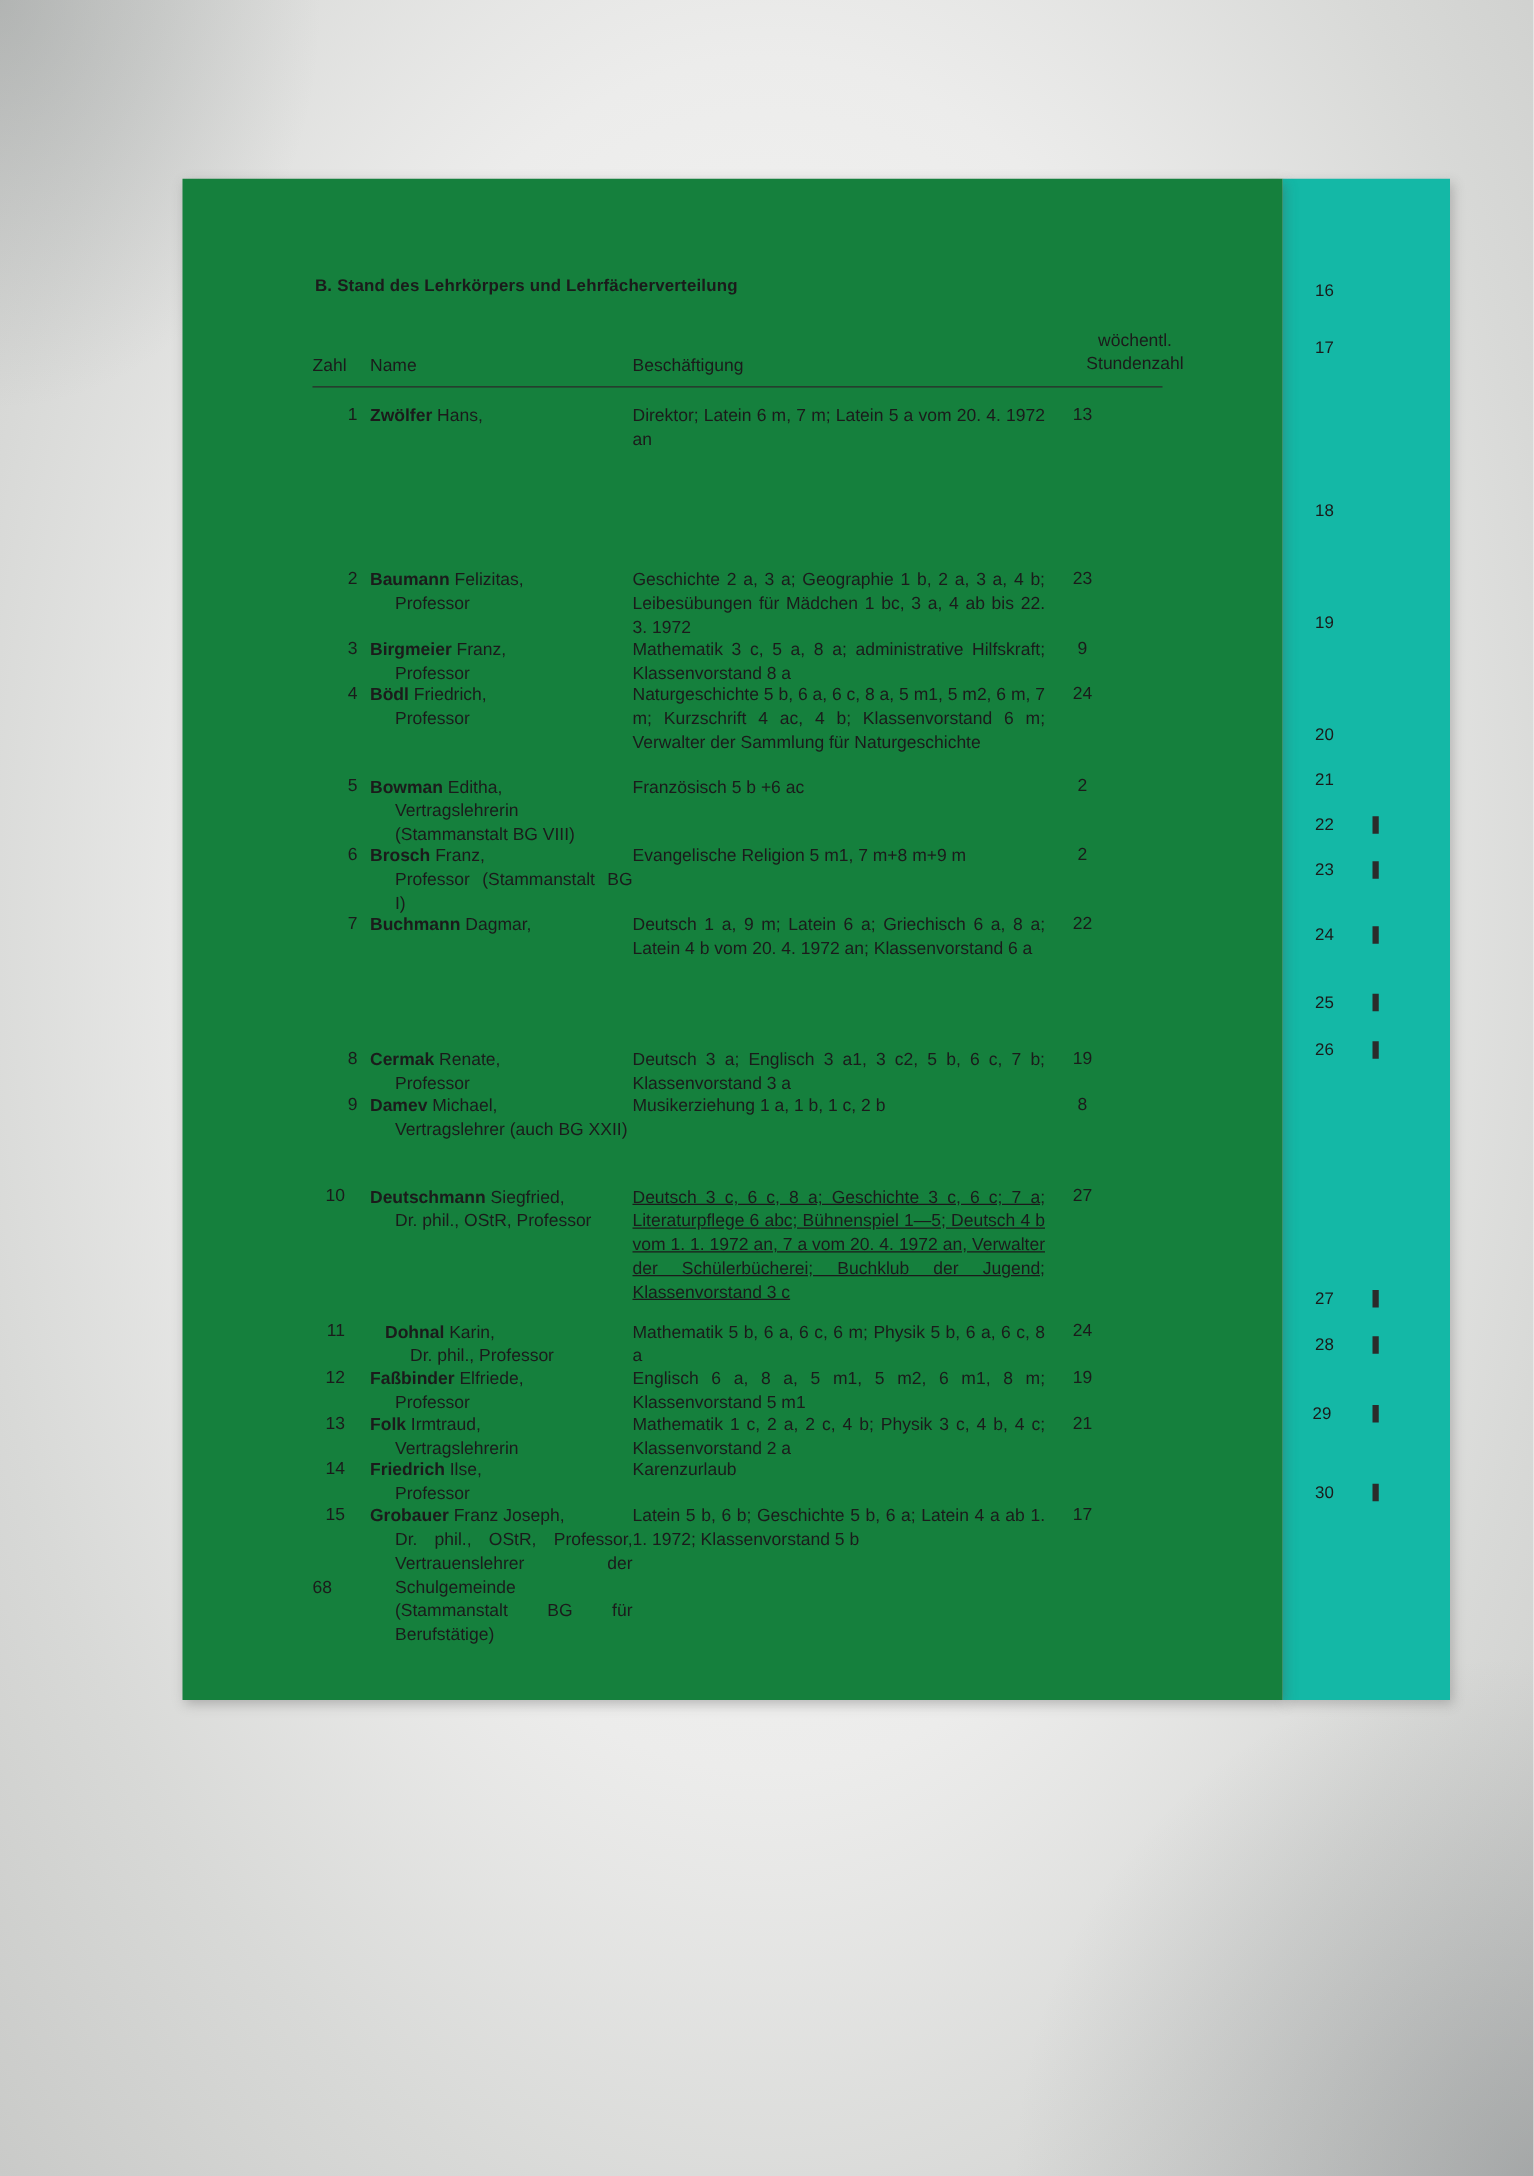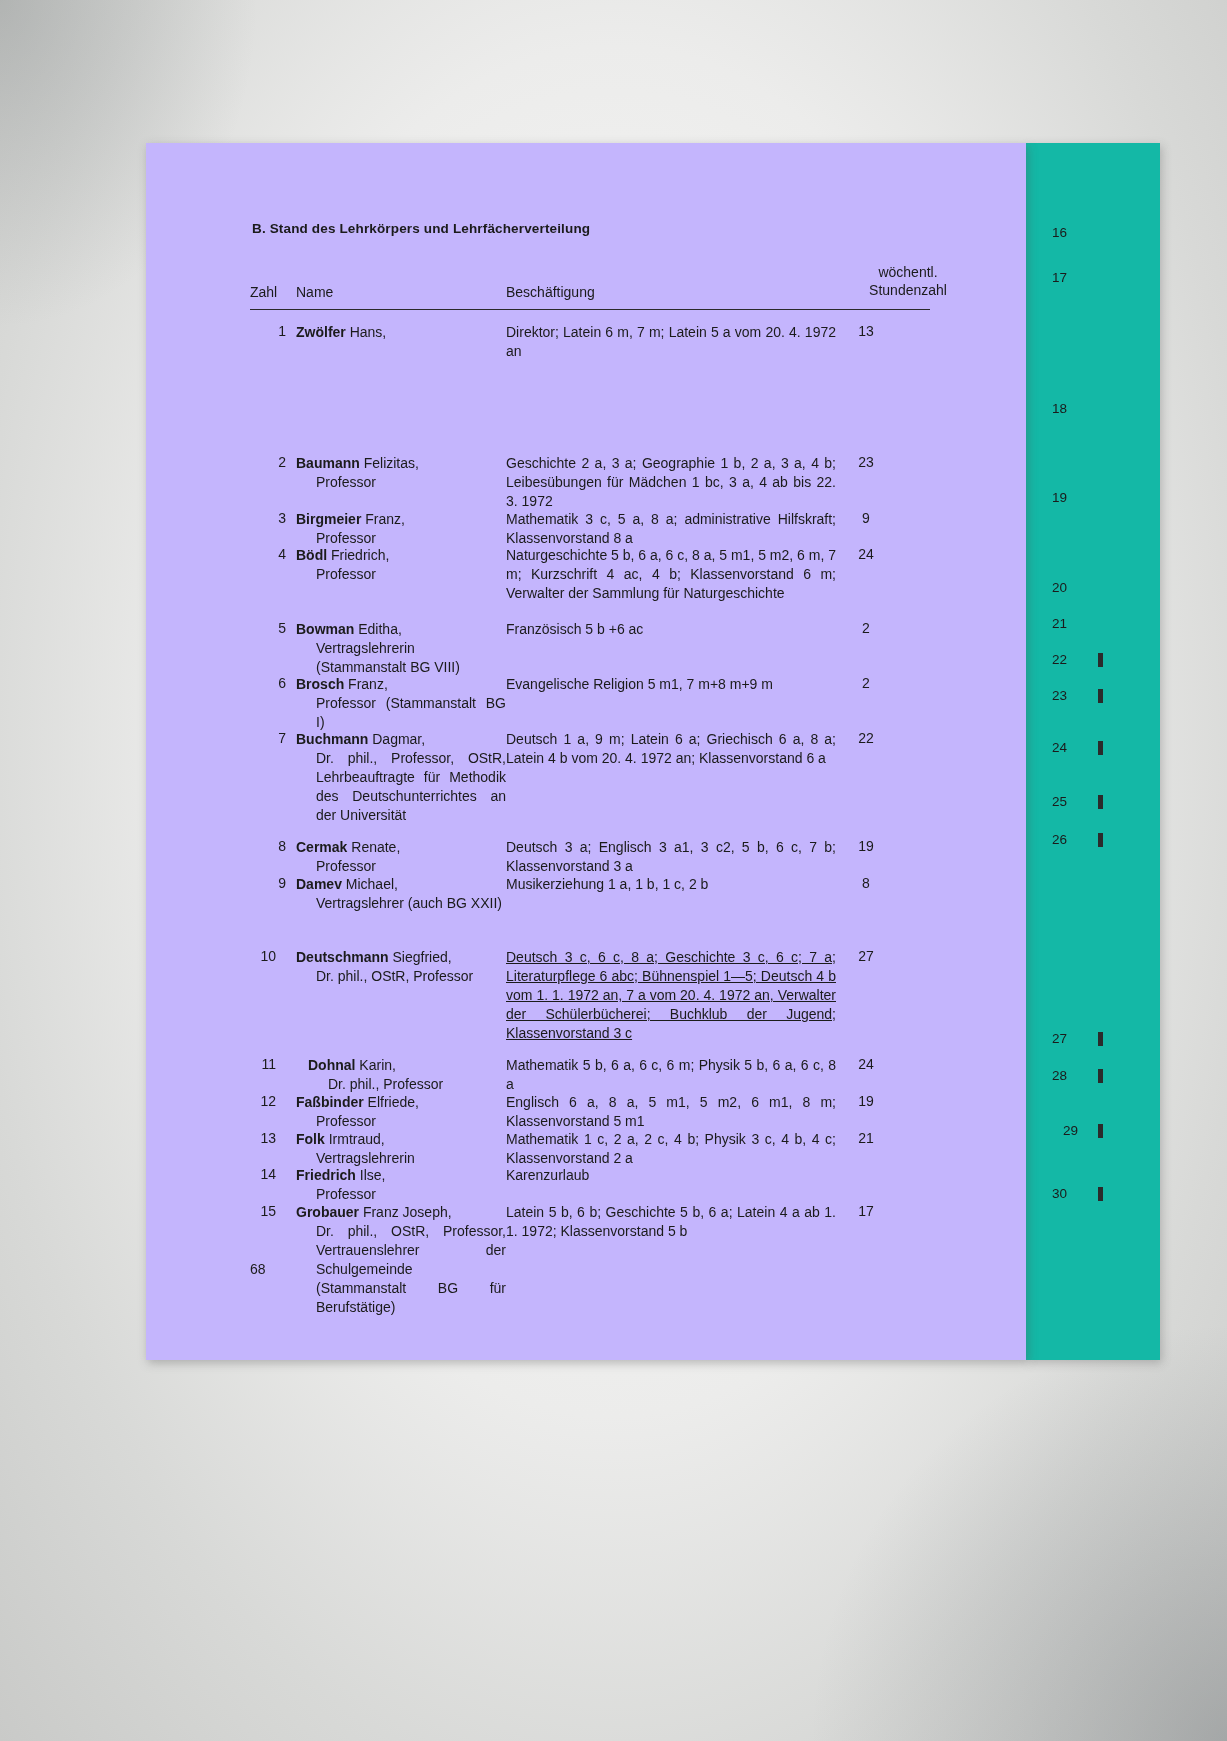--- a/index.html
+++ b/index.html
@@ -32,21 +32,21 @@
     right: 0; bottom: 0; width: 420px; height: 420px;
     background: radial-gradient(ellipse at 100% 100%, rgba(110,115,118,0.40), rgba(110,115,118,0) 70%);
   }
   
   #sheet {
     position: absolute;
     left: 146px;
     top: 143px;
     width: 880px;
     height: 1217px;
-    background: #c4b5fd;
+    background: #15803d;
     box-shadow: 2px 3px 9px rgba(80,80,80,0.35);
   }
   
   #facing {
     position: absolute;
     left: 1026px;
     top: 143px;
     width: 134px;
     height: 1217px;
     background: #14b8a6;
@@ -194,21 +194,21 @@
     <div class="mnum" style="left:26px; top:597px;">24</div>
     <div class="mrule" style="left:72px; top:598px;"></div>
     <div class="mnum" style="left:26px; top:651px;">25</div>
     <div class="mrule" style="left:72px; top:652px;"></div>
     <div class="mnum" style="left:26px; top:689px;">26</div>
     <div class="mrule" style="left:72px; top:690px;"></div>
     <div class="mnum" style="left:26px; top:888px;">27</div>
     <div class="mrule" style="left:72px; top:889px;"></div>
     <div class="mnum" style="left:26px; top:925px;">28</div>
     <div class="mrule" style="left:72px; top:926px;"></div>
-    <div class="mnum" style="left:37px; top:980px;text-align:center;">29</div>
+    <div class="mnum" style="left:24px; top:980px;text-align:center;">29</div>
     <div class="mrule" style="left:72px; top:981px;"></div>
     <div class="mnum" style="left:26px; top:1043px;">30</div>
     <div class="mrule" style="left:72px; top:1044px;"></div>
   </div>
 
   <div id="sheet">
     <div class="doc">
 
       <div class="section-title">B. Stand des Lehrkörpers und Lehrfächerverteilung</div>
 
@@ -277,21 +277,20 @@
           <span class="indent">Professor (Stammanstalt BG I)</span>
         </div>
         <div class="besch" style="top:0;">Evangelische Religion 5 m1, 7 m+8 m+9 m</div>
         <div class="hours" style="top:0;">2</div>
       </div>
 
       <div class="row" style="top:587px;">
         <div class="num" style="left:106px; top:0;">7</div>
         <div class="name" style="top:0;">
           <b>Buchmann</b><span> Dagmar,</span>
-          <span class="indent">Dr. phil., Professor, OStR, Lehrbeauftragte für Methodik des Deutschunterrichtes an der Universität</span>
         </div>
         <div class="besch" style="top:0;">Deutsch 1 a, 9 m; Latein 6 a; Griechisch 6 a, 8 a; Latein 4 b vom 20. 4. 1972 an; Klassenvorstand 6 a</div>
         <div class="hours" style="top:0;">22</div>
       </div>
 
       <div class="row" style="top:695px;">
         <div class="num" style="left:106px; top:0;">8</div>
         <div class="name" style="top:0;">
           <b>Cermak</b><span> Renate,</span>
           <span class="indent">Professor</span>

